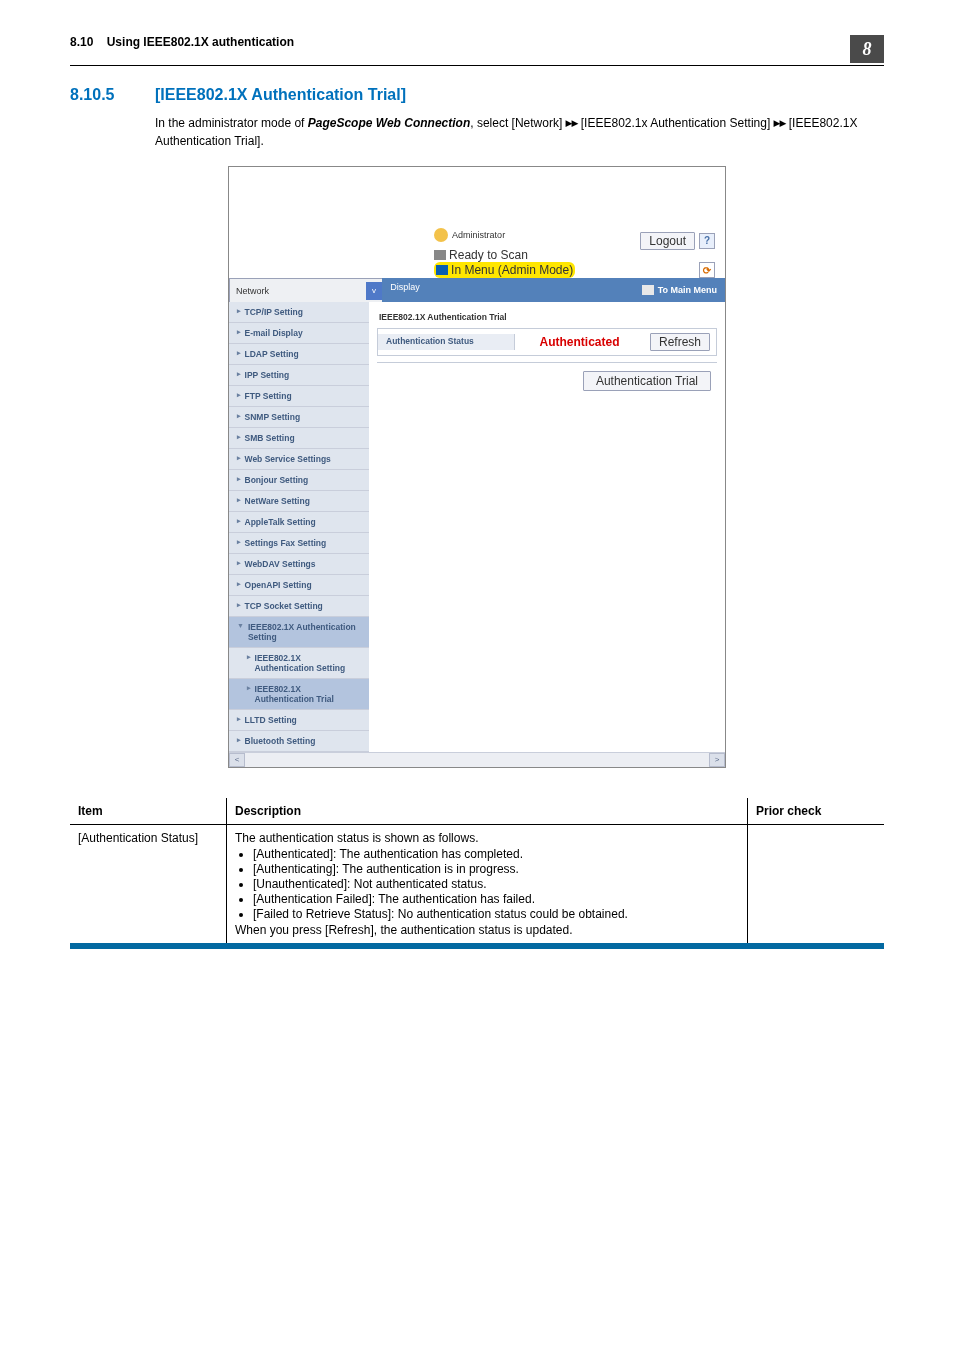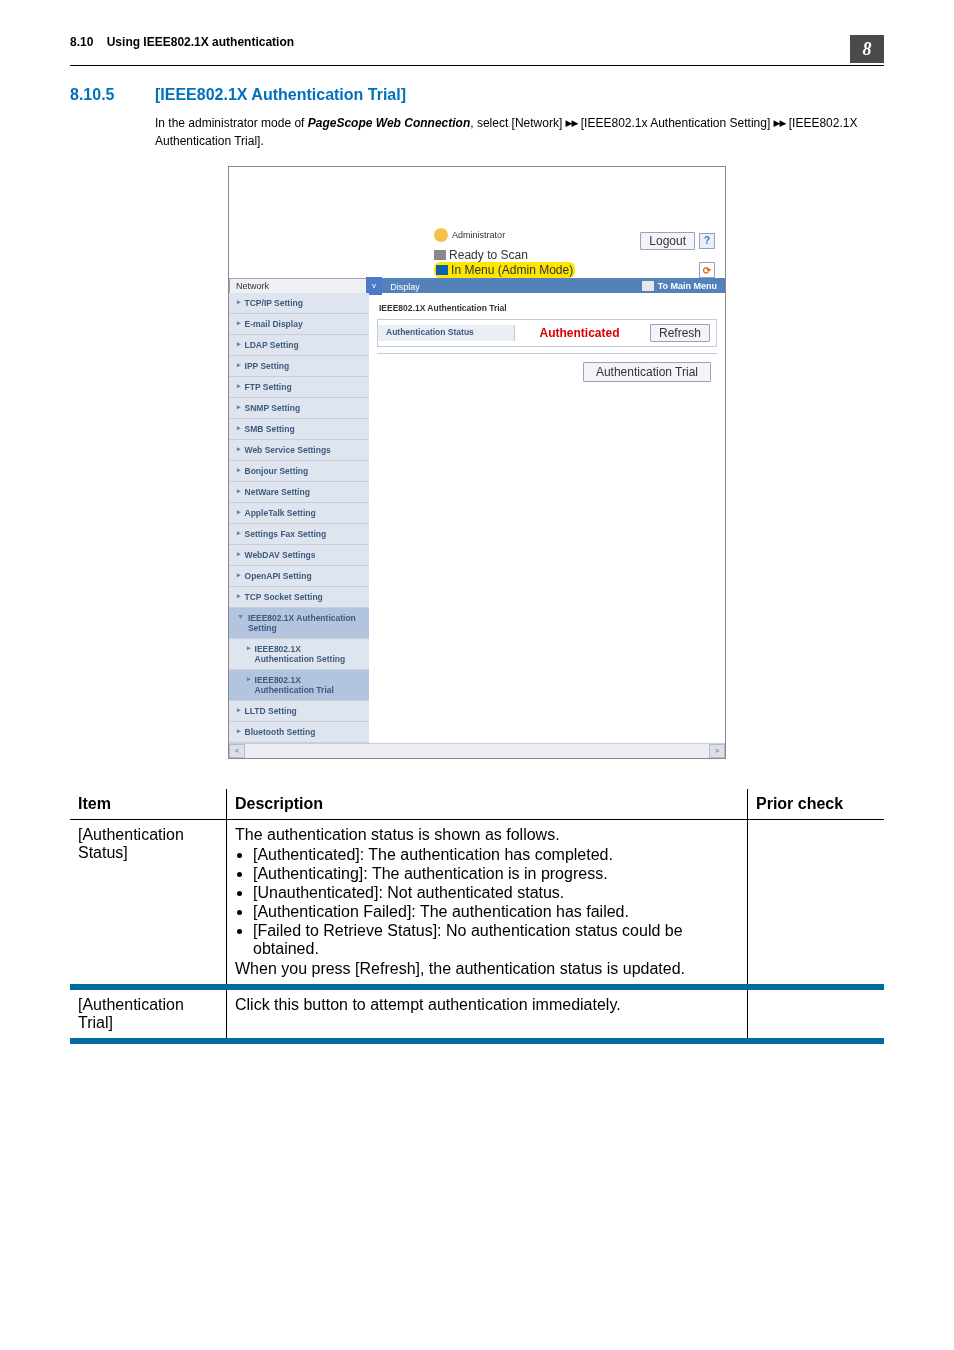--- a/index.html
+++ b/index.html
@@ -61,21 +61,21 @@
   .status-icon{width:12px;height:10px;background:#888;}
   .status-icon.menu{background:#0b5fb0;}
   .top-right{display:flex;flex-direction:column;align-items:flex-end;gap:12px;}
   .logout-row{display:flex;align-items:center;gap:4px;}
   .mini-btn{
     border:1px solid #9aa1b8;background:#f3f4f8;padding:1px 8px;font-size:12px;
     border-radius:1px;color:#333;
   }
   .help-sq{width:14px;height:14px;border:1px solid #9aa1b8;background:#e8effb;color:#4a72a8;font-weight:bold;text-align:center;line-height:14px;font-size:10px;}
   .refresh-ic{width:14px;height:14px;border:1px solid #9aa1b8;display:flex;align-items:center;justify-content:center;color:#d86b00;font-weight:bold;font-size:10px;}
-  .tab-bar{display:flex;height:15px;}
+  .tab-bar{display:flex;height:24px;}
   .net-sel{
     flex:0 0 146px;background:#eef0f3;border-top:1px solid #9aa1b8;border-left:1px solid #9aa1b8;
     display:flex;align-items:center;justify-content:space-between;padding:0 0 0 6px;font-size:9px;
   }
   .sel-arrow{background:#4f79c8;color:#fff;width:16px;height:18px;text-align:center;line-height:18px;font-size:8px;}
   .disp-btn{background:#5381ba;color:#fff;flex:0 0 46px;text-align:center;line-height:18px;font-size:9px;}
   .tab-spacer{flex:1;background:#5381ba;}
   .tomain{background:#5381ba;color:#fff;display:flex;align-items:center;gap:4px;padding:0 8px;font-size:9px;font-weight:bold;}
   .tomain-ic{width:12px;height:10px;background:#e8e8e8;}
   .shot-body{display:flex;}
@@ -93,21 +93,21 @@
   .status-cell-l{background:#e9edf4;width:120px;padding:3px 8px;font-weight:bold;font-size:8.5px;color:#3f5a7f;line-height:1.1;border-right:1px solid #c5ccd9;}
   .status-cell-m{flex:1;text-align:center;color:#d80000;font-weight:bold;font-size:12px;}
   .status-cell-r{padding:0 6px;}
   .trial-row{display:flex;justify-content:flex-end;border-top:1px solid #c5ccd9;padding:8px 6px;margin-top:6px;}
   .scrollbar-bot{height:14px;background:#eceef3;border-top:1px solid #c9cedb;display:flex;align-items:center;}
   .sb-arrow{width:14px;height:12px;background:#dbe0ea;border:1px solid #b6bccd;color:#5b6b8a;font-size:8px;text-align:center;line-height:12px;}
   .sb-track{flex:1;}
 
   
   table.desc{
-    width:100%;border-collapse:collapse;font-size:16px;
+    width:100%;border-collapse:collapse;font-size:12px;
   }
   table.desc th{
     text-align:left;font-weight:bold;padding:6px 8px;border-bottom:1px solid #000;
   }
   table.desc td{
     padding:6px 8px;vertical-align:top;border-bottom:6px solid #0369a1;
   }
   table.desc td:first-child,table.desc th:first-child{border-right:1px solid #000;width:140px;}
   table.desc td:nth-child(2),table.desc th:nth-child(2){border-right:1px solid #000;}
   table.desc td:last-child,table.desc th:last-child{width:120px;}
@@ -299,19 +299,14 @@
           <li>[Authenticated]: The authentication has completed.</li>
           <li>[Authenticating]: The authentication is in progress.</li>
           <li>[Unauthenticated]: Not authenticated status.</li>
           <li>[Authentication Failed]: The authentication has failed.</li>
           <li>[Failed to Retrieve Status]: No authentication status could be obtained.</li>
         </ul>
         <span>When you press [Refresh], the authentication status is updated.</span>
       </td>
       <td></td>
     </tr>
-    <tr>
-      <td>[Authentication Trial]</td>
-      <td>Click this button to attempt authentication immediately.</td>
-      <td></td>
-    </tr>
   </tbody>
 </table>
 
 </body></html>

